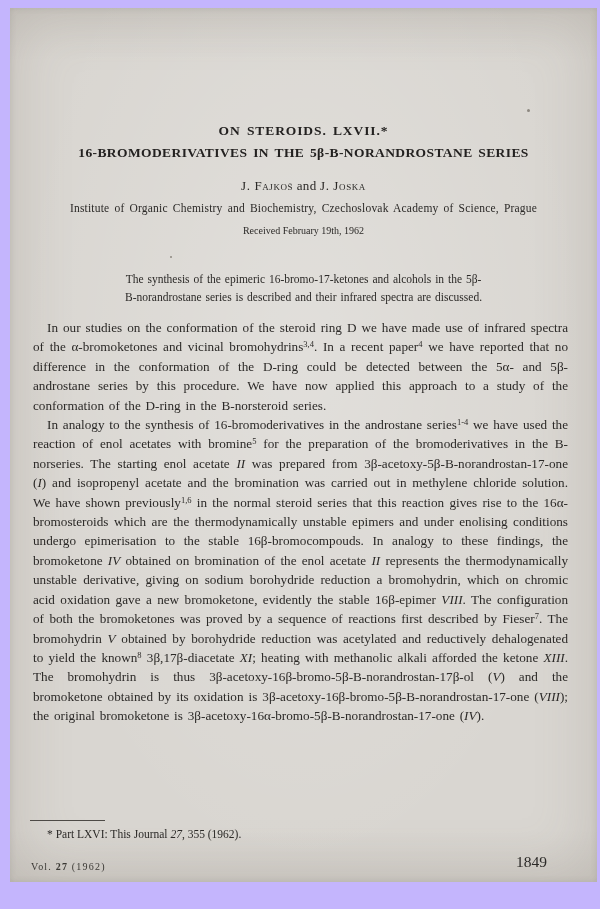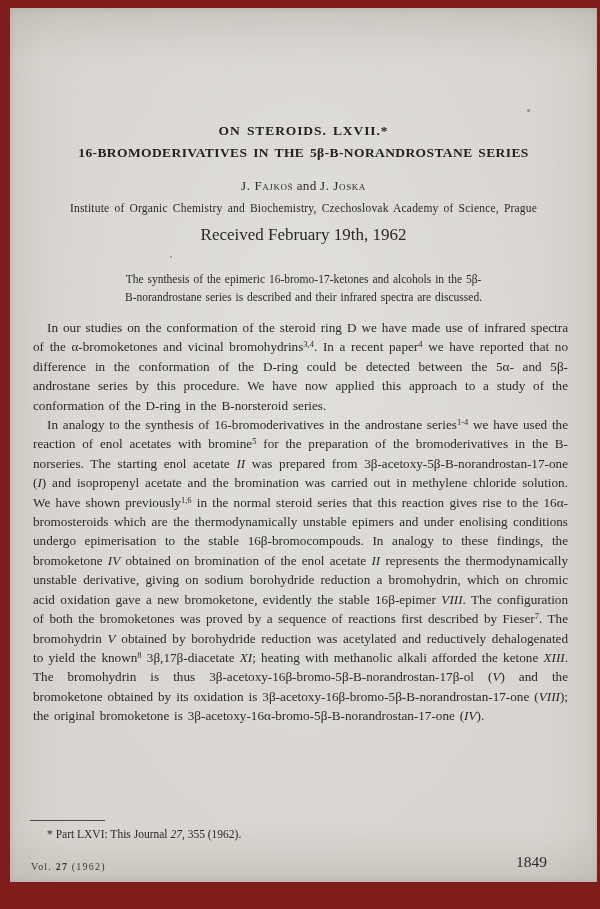--- a/index.html
+++ b/index.html
@@ -4,21 +4,21 @@
 <style>
   html, body {
     margin: 0;
     padding: 0;
     background: #ffffff;
   }
   .canvas {
     position: relative;
     width: 600px;
     height: 909px;
-    background: #7f1d1d;
+    background: #c4b5fd;
     overflow: hidden;
     font-family: "Liberation Serif", "DejaVu Serif", serif;
   }
   .page {
     position: absolute;
     left: 10px;
     top: 8px;
     width: 587px;
     height: 874px;
     background: #d9d6d1;
@@ -59,21 +59,21 @@
   }
   .sc { font-variant: small-caps; letter-spacing: 0.6px; margin-top: 28px; }
   .affiliation {
     top: 194px;
     font-size: 11.5px;
     word-spacing: 2px;
     letter-spacing: 0.2px;
   }
   .received {
     top: 217px;
-    font-size: 17px;
+    font-size: 10px;
   }
   .abstract {
     top: 262px;
     font-size: 11.5px;
     line-height: 18px;
     word-spacing: 1px;
   }
   .body-text {
     position: absolute;
     left: 23px;

